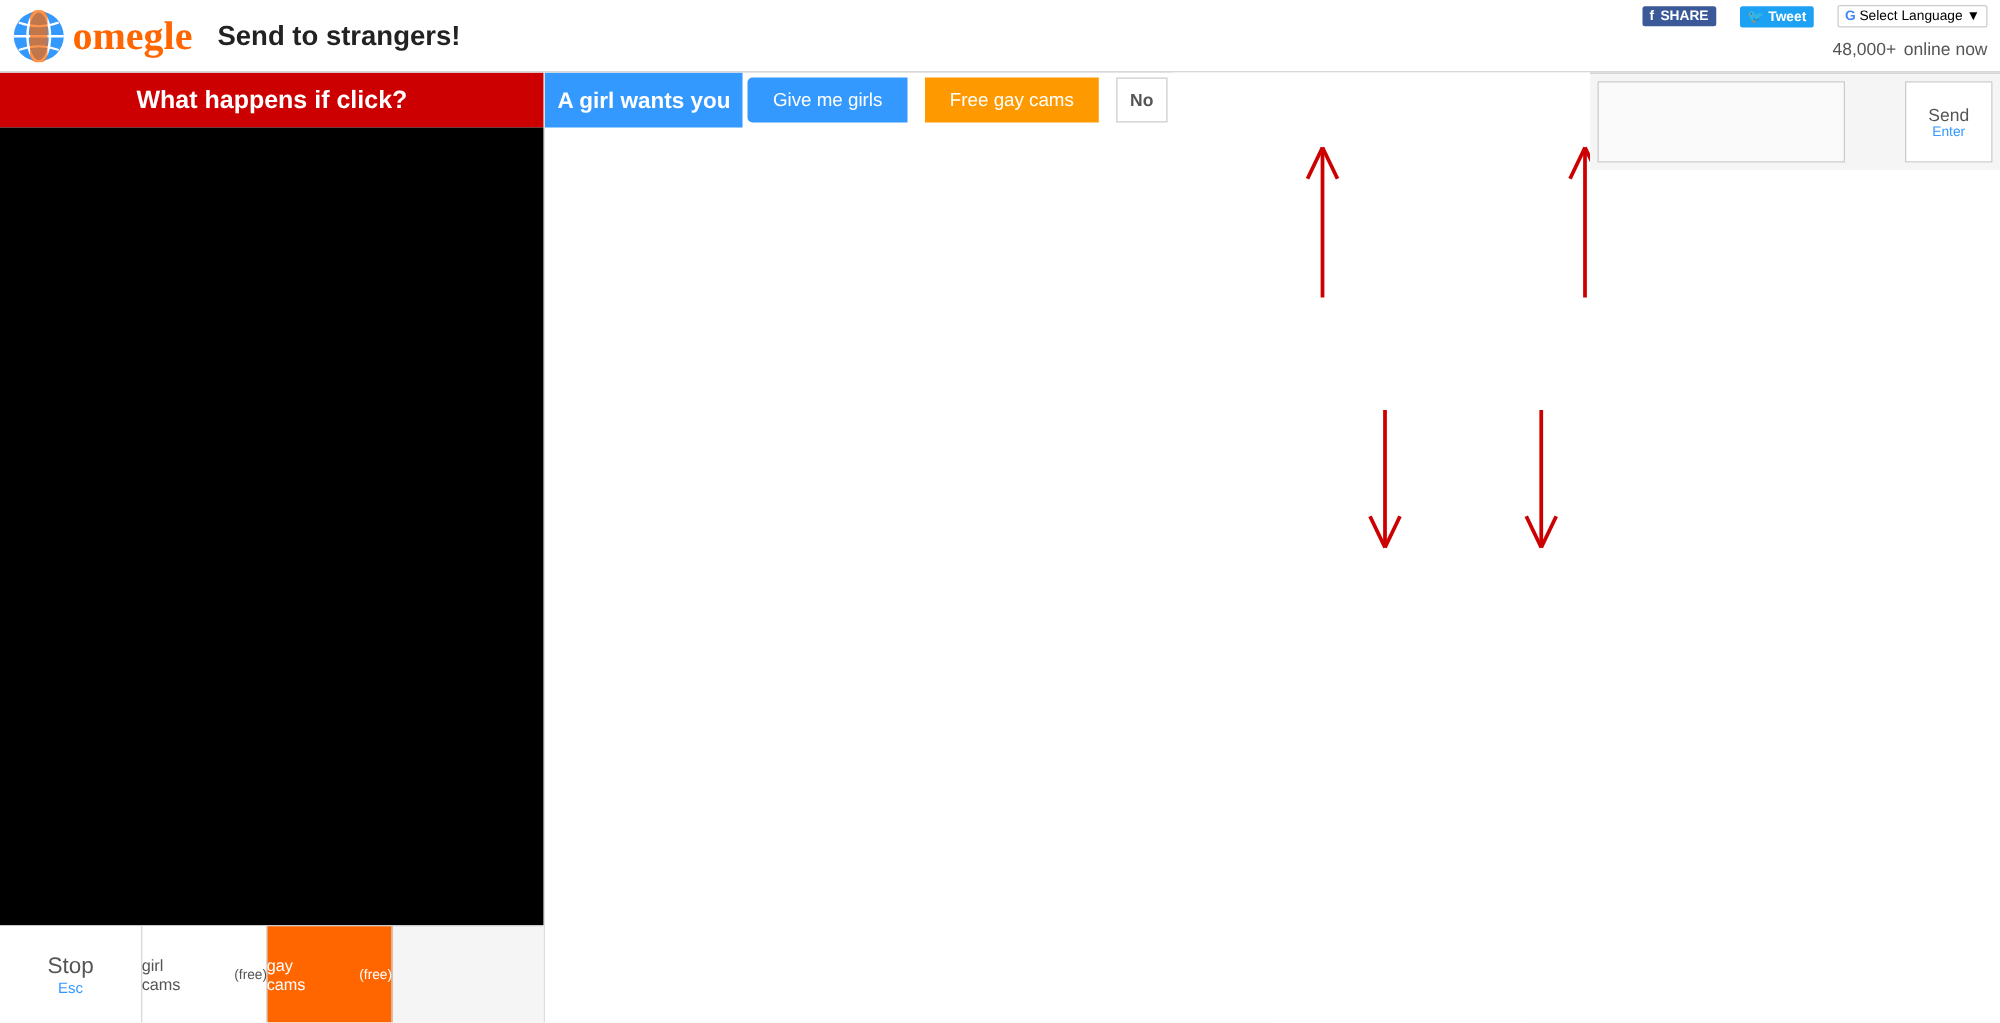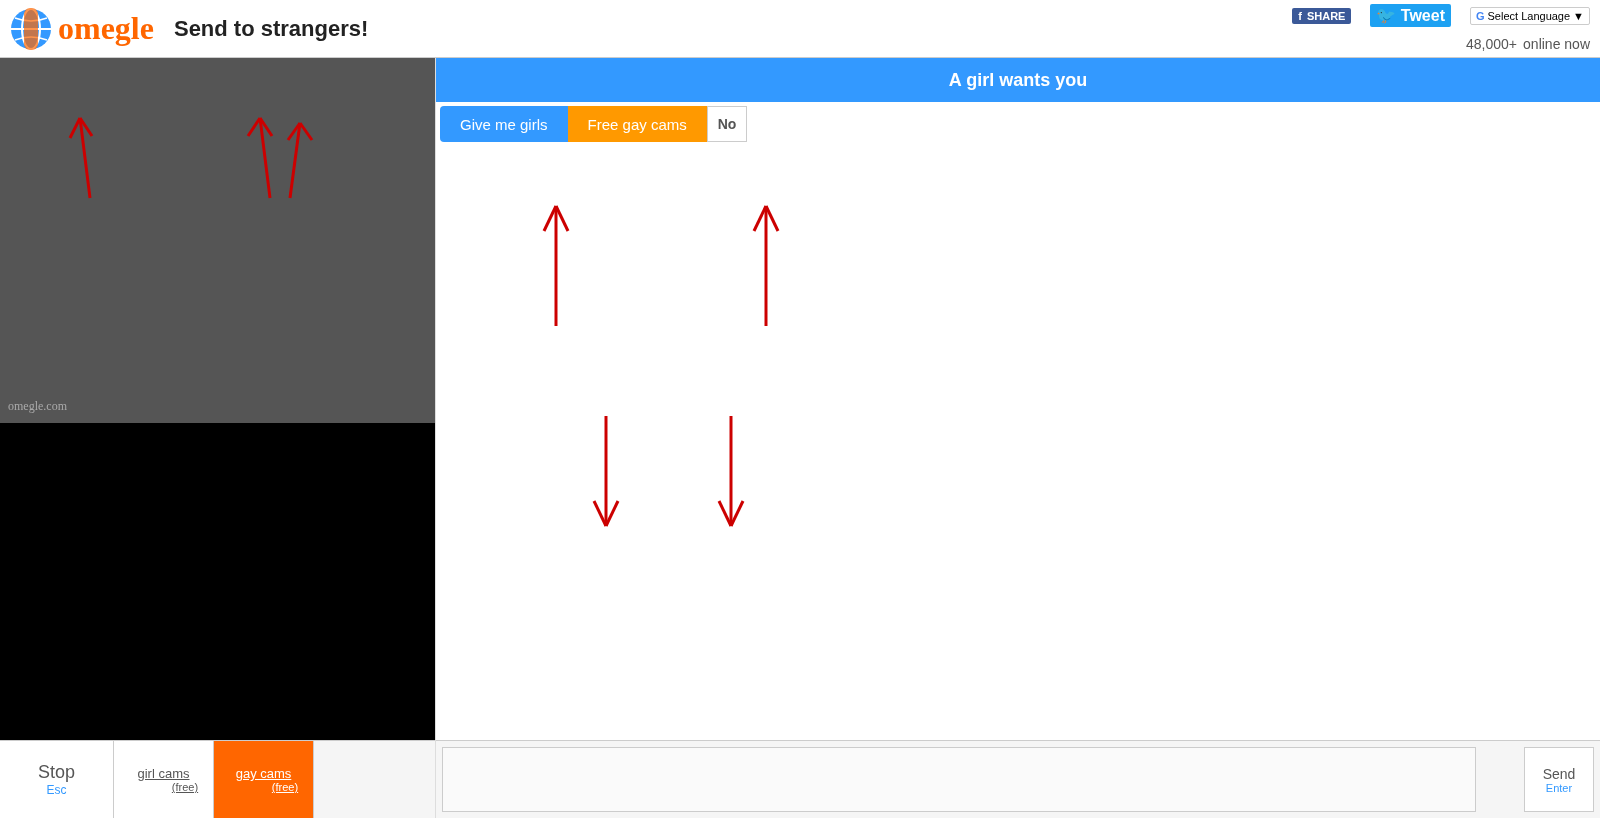--- a/index.html
+++ b/index.html
@@ -55,21 +55,21 @@
       color: #fff;
       font-size: 11px;
       font-weight: bold;
       padding: 2px 6px;
       border-radius: 2px;
       cursor: pointer;
     }
     .tw-btn {
       background: #1da1f2;
       color: #fff;
-      font-size: 16px;
+      font-size: 11px;
       font-weight: bold;
       padding: 2px 6px;
       border-radius: 2px;
       cursor: pointer;
     }
     .google-translate {
       background: #fff;
       border: 1px solid #ccc;
       padding: 2px 5px;
       font-size: 11px;
@@ -168,66 +168,64 @@
     #stop-label {
       font-size: 18px;
       color: #555;
     }
     #stop-esc {
       font-size: 12px;
       color: #3399ff;
     }
     .mode-btn {
       display: flex;
-      flex-direction: column;
+      flex-direction: row;
       align-items: center;
       justify-content: center;
       width: 100px;
       border-right: 1px solid #ccc;
       cursor: pointer;
       background: #fff;
       font-size: 13px;
       color: #555;
-      text-decoration: underline;
     }
     .mode-btn.active {
       background: #f60;
       color: #fff;
     }
     .mode-btn .sub {
       font-size: 11px;
       color: inherit;
       margin-left: 43px;
     }
 
     
     #right-panel {
       flex: 1;
       display: flex;
-      flex-direction: column;
       background: #fff;
       border-left: 1px solid #ddd;
     }
     #girl-wants-bar {
       background: #3399ff;
       color: #fff;
       text-align: center;
       font-size: 18px;
       font-weight: bold;
       padding: 10px;
       height: 44px;
       display: flex;
       align-items: center;
       justify-content: center;
     }
     #options-row {
       display: flex;
       align-items: center;
       padding: 6px 4px;
-      gap: 0;
+      gap: 14px;
       height: 44px;
     }
     #give-me-girls-btn {
       background: #3399ff;
       color: #fff;
       border: none;
       padding: 8px 20px;
       font-size: 15px;
       cursor: pointer;
       border-radius: 4px 0 0 4px;
@@ -338,43 +336,22 @@
       <span>48,000+</span>
       <span>online now</span>
     </div>
   </div>
 </div>
 
 <div id="main">
 
   <div id="left-panel">
 
-
-    <div id="video-top">
-
-      <svg id="arrows-top-left" width="100" height="120" viewBox="0 0 100 120">
-
-        <path d="M30 100 L20 20" class="red-arrow"></path>
-        <path d="M20 20 L10 40" class="red-arrow"></path>
-        <path d="M20 20 L32 38" class="red-arrow"></path>
-      </svg>
-
-      <svg id="arrows-top-right-video" width="100" height="120" viewBox="0 0 100 120" style="position:absolute;top:40px;left:220px;">
-        <path d="M50 100 L40 20" class="red-arrow"></path>
-        <path d="M40 20 L28 38" class="red-arrow"></path>
-        <path d="M40 20 L52 38" class="red-arrow"></path>
-        <path d="M70 100 L80 25" class="red-arrow"></path>
-        <path d="M80 25 L68 42" class="red-arrow"></path>
-        <path d="M80 25 L92 42" class="red-arrow"></path>
-      </svg>
-
-      <div id="omegle-watermark">
-        <span>omegle</span><span style="color:#aaa;font-size:12px;font-weight:normal;">.com</span>
-      </div>
-    </div>
+    <div id="ad-banner">What happens if click?</div>
+
 
     <div id="video-bottom"></div>
 
     <div id="bottom-bar-left">
       <div id="stop-btn">
         <span id="stop-label">Stop</span>
         <span id="stop-esc">Esc</span>
       </div>
       <div class="mode-btn">
         <span>girl cams</span>

